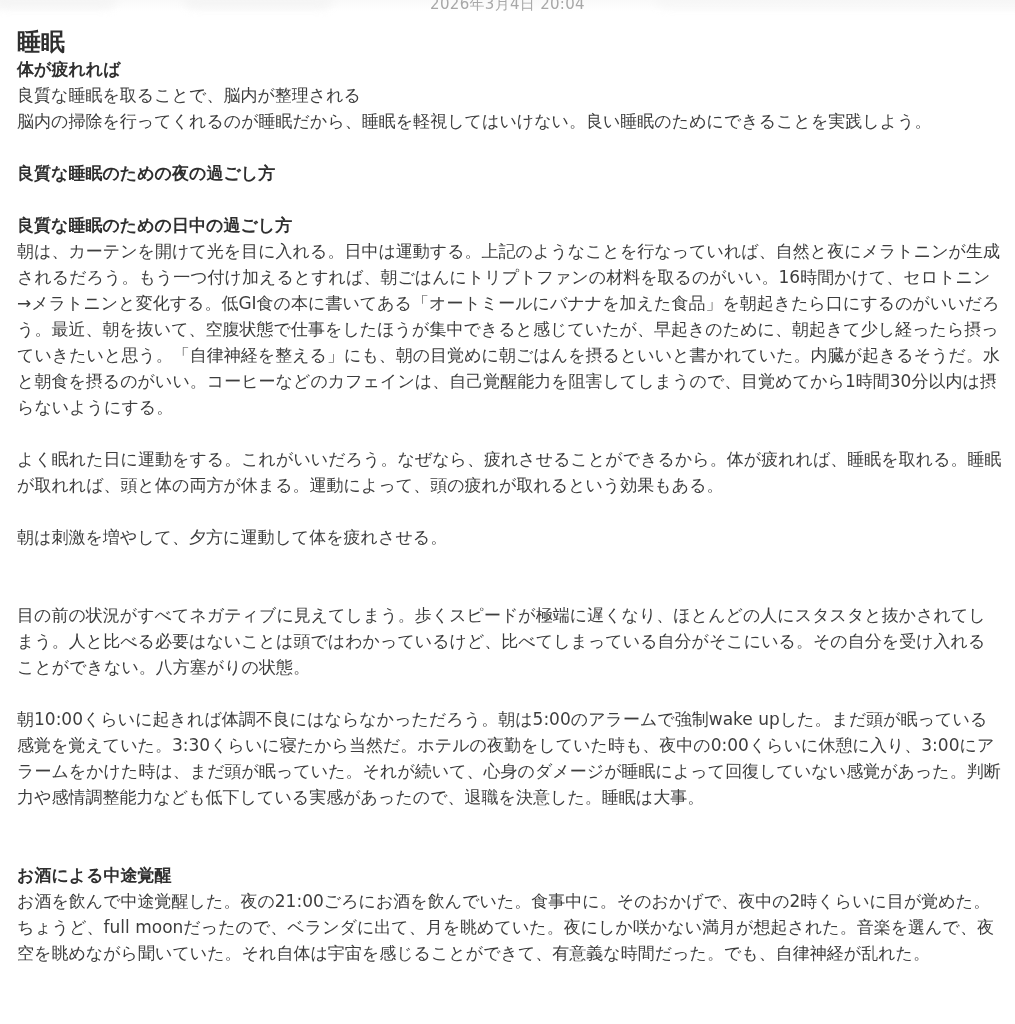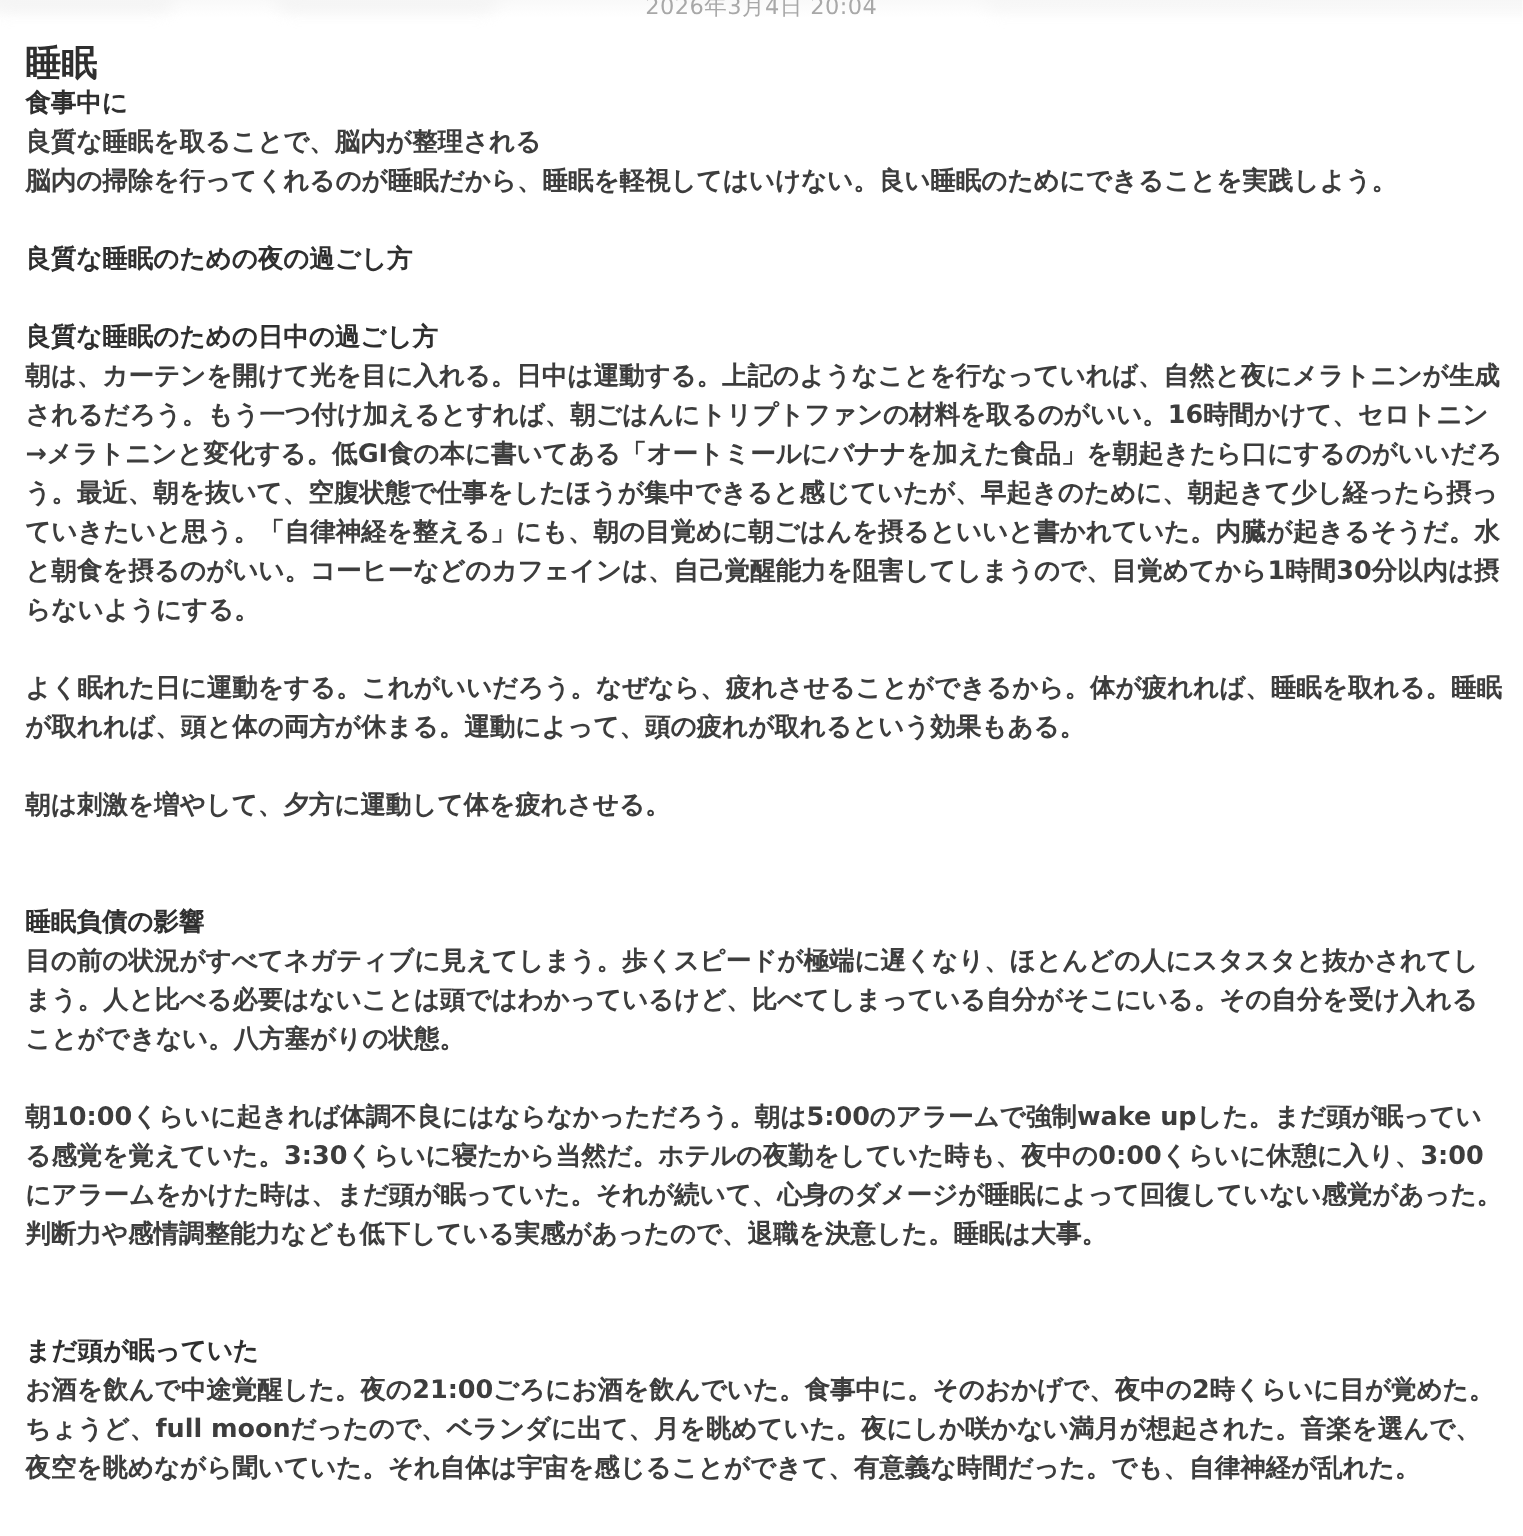--- a/index.html
+++ b/index.html
@@ -64,55 +64,53 @@
     line-height: 26px;
     font-weight: 700;
     color: #2f2f2f;
   }
   .block-text {
     font-size: 17px;
     line-height: 26px;
     color: #3d3d3d;
     word-break: break-word;
     overflow-wrap: anywhere;
-    font-weight: bold;
   }
   .block-blank {
     height: 26px;
   }
 </style>
 </head>
 <body>
 
 <div class="top-blob blob-left"></div>
 <div class="top-blob blob-center"></div>
 <div class="top-blob blob-right"></div>
 <div class="top-shadow"></div>
 
 <div class="timestamp">2026年3月4日 20:04</div>
 
 <div class="note-editor">
   <h1 class="note-title">睡眠</h1>
   <div id="note-blocks">
-      <div class="block-heading">食事中に</div>
+      <div class="block-heading">体が疲れれば</div>
       <div class="block-text">良質な睡眠を取ることで、脳内が整理される</div>
       <div class="block-text">脳内の掃除を行ってくれるのが睡眠だから、睡眠を軽視してはいけない。良い睡眠のためにできることを実践しよう。</div>
       <div class="block-blank"></div>
       <div class="block-heading">良質な睡眠のための夜の過ごし方</div>
       <div class="block-blank"></div>
       <div class="block-heading">良質な睡眠のための日中の過ごし方</div>
       <div class="block-text">朝は、カーテンを開けて光を目に入れる。日中は運動する。上記のようなことを行なっていれば、自然と夜にメラトニンが生成されるだろう。もう一つ付け加えるとすれば、朝ごはんにトリプトファンの材料を取るのがいい。16時間かけて、セロトニン→メラトニンと変化する。低GI食の本に書いてある「オートミールにバナナを加えた食品」を朝起きたら口にするのがいいだろう。最近、朝を抜いて、空腹状態で仕事をしたほうが集中できると感じていたが、早起きのために、朝起きて少し経ったら摂っていきたいと思う。「自律神経を整える」にも、朝の目覚めに朝ごはんを摂るといいと書かれていた。内臓が起きるそうだ。水と朝食を摂るのがいい。コーヒーなどのカフェインは、自己覚醒能力を阻害してしまうので、目覚めてから1時間30分以内は摂らないようにする。</div>
       <div class="block-blank"></div>
       <div class="block-text">よく眠れた日に運動をする。これがいいだろう。なぜなら、疲れさせることができるから。体が疲れれば、睡眠を取れる。睡眠が取れれば、頭と体の両方が休まる。運動によって、頭の疲れが取れるという効果もある。</div>
       <div class="block-blank"></div>
       <div class="block-text">朝は刺激を増やして、夕方に運動して体を疲れさせる。</div>
       <div class="block-blank"></div>
       <div class="block-blank"></div>
-      <div class="block-heading">睡眠負債の影響</div>
       <div class="block-text">目の前の状況がすべてネガティブに見えてしまう。歩くスピードが極端に遅くなり、ほとんどの人にスタスタと抜かされてしまう。人と比べる必要はないことは頭ではわかっているけど、比べてしまっている自分がそこにいる。その自分を受け入れることができない。八方塞がりの状態。</div>
       <div class="block-blank"></div>
       <div class="block-text">朝10:00くらいに起きれば体調不良にはならなかっただろう。朝は5:00のアラームで強制wake upした。まだ頭が眠っている感覚を覚えていた。3:30くらいに寝たから当然だ。ホテルの夜勤をしていた時も、夜中の0:00くらいに休憩に入り、3:00にアラームをかけた時は、まだ頭が眠っていた。それが続いて、心身のダメージが睡眠によって回復していない感覚があった。判断力や感情調整能力なども低下している実感があったので、退職を決意した。睡眠は大事。</div>
       <div class="block-blank"></div>
       <div class="block-blank"></div>
-      <div class="block-heading">まだ頭が眠っていた</div>
+      <div class="block-heading">お酒による中途覚醒</div>
       <div class="block-text">お酒を飲んで中途覚醒した。夜の21:00ごろにお酒を飲んでいた。食事中に。そのおかげで、夜中の2時くらいに目が覚めた。ちょうど、full moonだったので、ベランダに出て、月を眺めていた。夜にしか咲かない満月が想起された。音楽を選んで、夜空を眺めながら聞いていた。それ自体は宇宙を感じることができて、有意義な時間だった。でも、自律神経が乱れた。</div>
     </div>
 </div>
 
 </body></html>

